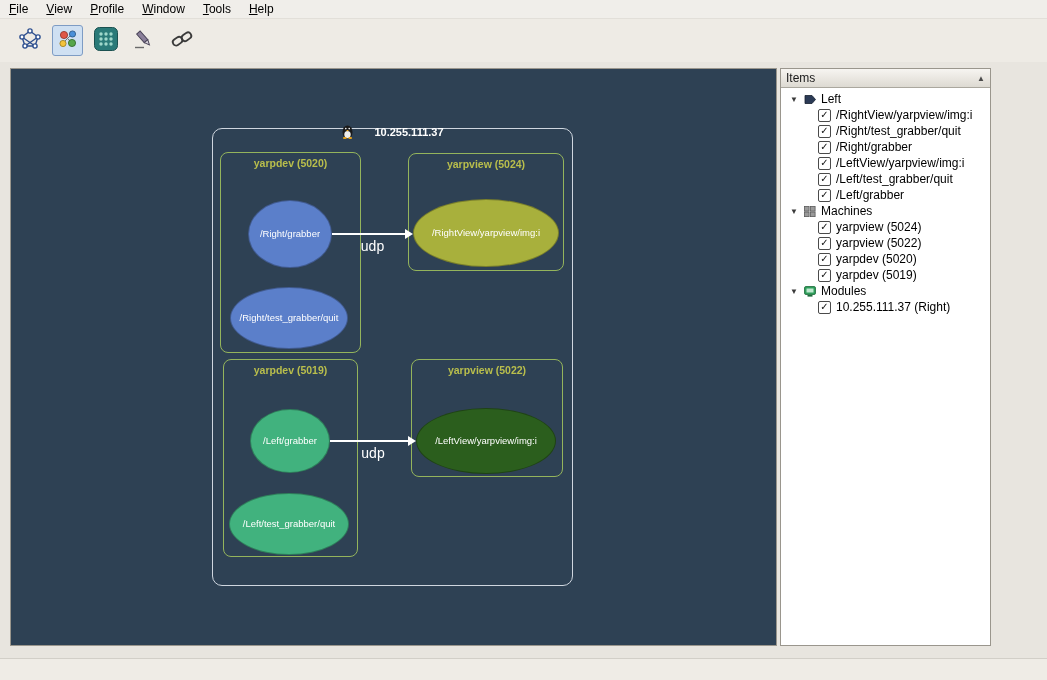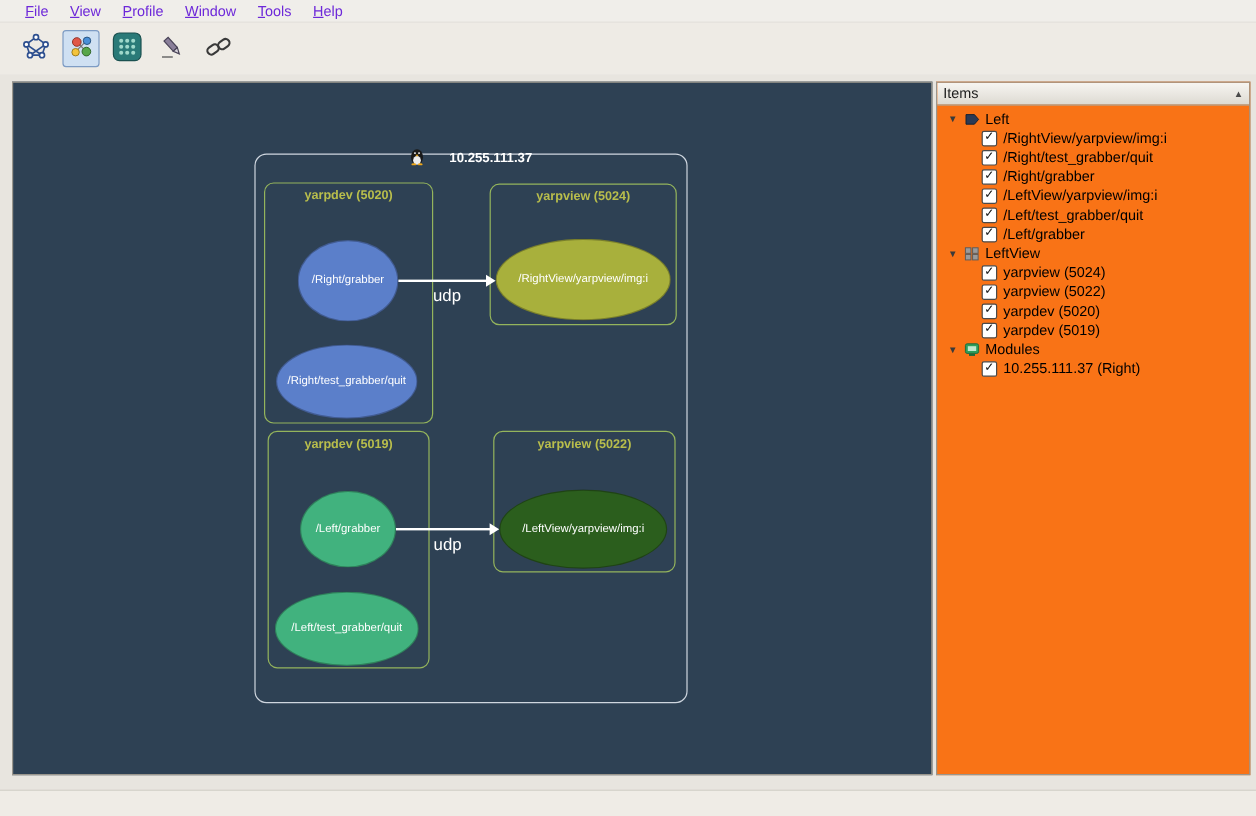--- a/index.html
+++ b/index.html
@@ -9,22 +9,22 @@
     background:#e8e5df;
     position:relative;
     overflow:hidden;
   }
   .window { position:absolute; inset:0; }
 
   
   .menubar {
     position:absolute; left:0; top:0; right:0; height:19px;
     background:#f0eeea; border-bottom:1px solid #e2dfd9;
-    display:flex; align-items:center; padding-left:12px;
-    font-size:12px; color:#6d28d9;
+    display:flex; align-items:center; padding-left:0;
+    font-size:12px; color:#000000;
   }
   .menu-item { padding:0 9px; height:19px; line-height:19px; cursor:default; }
   .menu-item u { text-decoration:underline; }
 
   
   .toolbar {
     position:absolute; left:0; top:19px; right:0; height:43px;
     background:#eeebe5;
     display:flex; align-items:center; gap:7px; padding-left:14px;
   }
@@ -73,22 +73,22 @@
     position:absolute; right:0; top:0; width:0; height:0;
     border:5px solid transparent; border-left:8px solid #ffffff; border-right:0;
   }
   .arrow-label {
     position:absolute; left:0; right:0; top:9px; text-align:center;
     color:#ffffff; font-size:14px;
   }
 
   
   .sidebar {
-    position:absolute; left:780px; top:68px; width:262px; height:578px;
-    background:#f97316; border:1px solid #9a968d;
+    position:absolute; left:780px; top:68px; width:211px; height:578px;
+    background:#ffffff; border:1px solid #9a968d;
     display:flex; flex-direction:column; overflow:hidden;
   }
   .sidebar-header {
     height:19px; flex:0 0 19px;
     background:linear-gradient(#f7f5f1,#dddad2);
     border-bottom:1px solid #aaa79e;
     font-size:12px; color:#1a1a1a;
     display:flex; align-items:center; padding:0 5px;
   }
   .sidebar-header .hlabel { flex:1; }
@@ -308,21 +308,21 @@
         <span class="gicon">
           <svg width="14" height="13" viewBox="0 0 14 13">
             <g fill="#9a9a9a" stroke="#5a5a5a" stroke-width="0.8">
               <rect x="1.5" y="1.5" width="4.6" height="4.6"></rect>
               <rect x="7.5" y="1.5" width="4.6" height="4.6"></rect>
               <rect x="1.5" y="7" width="4.6" height="4.6"></rect>
               <rect x="7.5" y="7" width="4.6" height="4.6"></rect>
             </g>
           </svg>
         </span>
-        <span>LeftView</span>
+        <span>Machines</span>
       </div>
       <div class="tree-item">
         <span class="checkbox">✓</span>
         <span>yarpview (5024)</span>
       </div>
       <div class="tree-item">
         <span class="checkbox">✓</span>
         <span>yarpview (5022)</span>
       </div>
       <div class="tree-item">

